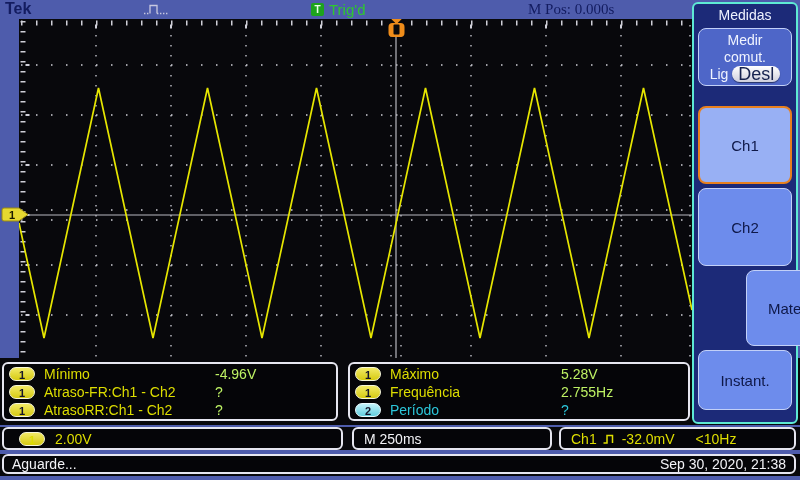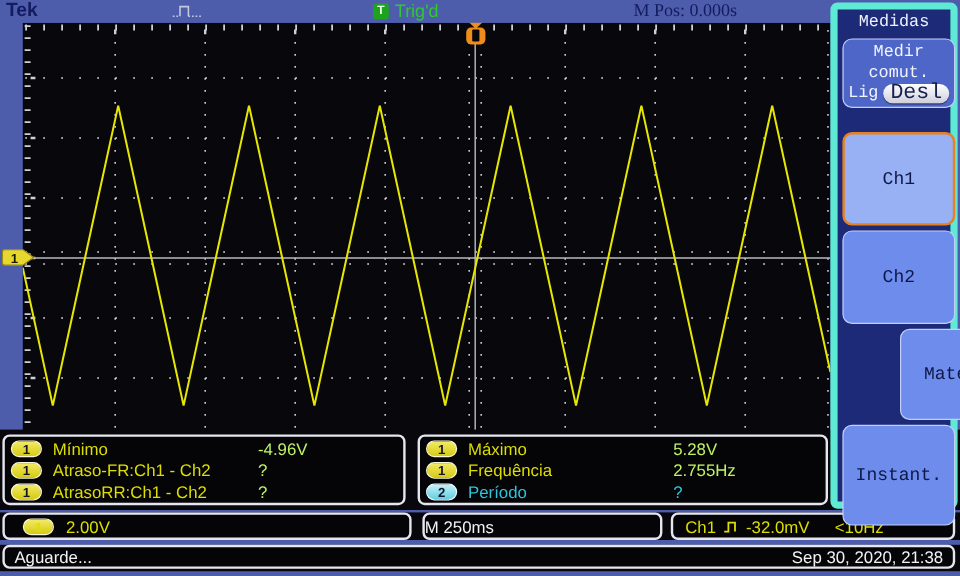--- a/index.html
+++ b/index.html
@@ -17,30 +17,30 @@
   .trig-badge { position:absolute; left:311px; top:3px; width:13px; height:13px; background:#1da31d; color:#eaffea;
     font-size:10px; font-weight:bold; text-align:center; line-height:13px; border-radius:2px; }
   .trig-text { position:absolute; left:329px; top:1px; font-size:15px; color:#2fc82f; }
   .mpos { position:absolute; left:528px; top:1px; font-size:15px; color:#131c60;font-family:Liberation Serif, serif; }
   
   #screen { position:absolute; left:19px; top:19px; width:673px; height:343px; background:#08080c; z-index:1; }
   #trigmark { position:absolute; left:387px; top:15px; z-index:6; }
   #chmark { position:absolute; left:1px; top:206px; z-index:6; }
   
   #sidebar { position:absolute; left:692px; top:2px; width:106px; height:422px; background:#1c2a78;
-    border:6px solid #5eead4; border-radius:6px; z-index:10;font-family:Liberation Mono, monospace; }
+    border:2px solid #5eead4; border-radius:6px; z-index:10; }
   .menu-title { position:absolute; left:0; top:3px; width:100%; text-align:center; font-size:14px; color:#eef2ff; }
   .softkey { position:absolute; left:4px; width:94px; border-radius:8px; display:flex; align-items:center;
     justify-content:center; font-size:15px; color:#0e1848; border:1px solid #c2d0f8; }
   .sk-plain { background:#6d8cec; }
   .sk1 { top:24px; height:58px; background:#4e66c8; color:#f0f4ff; flex-direction:column; font-size:14px; line-height:17px; }
   .sk2 { top:102px; height:78px; background:#98b0f4; border:2px solid #e8801e; }
   .sk3 { top:184px; height:78px; }
   .sk4 { top:266px; height:76px;margin-left:48px; }
-  .sk5 { top:346px; height:84px; }
+  .sk5 { top:346px; height:60px; }
   .ligdesl { display:flex; align-items:center; gap:4px; }
   .desl-pill { background:linear-gradient(#ffffff,#cfcfdc); color:#16224e; border-radius:8px; padding:0 6px;
     font-size:18px; line-height:16px; box-shadow:0 1px 1px rgba(0,0,0,.5); }
   
   #bottom { position:absolute; left:0; top:358px; width:800px; height:118px; background:#08080c; z-index:5; }
   .mbox { position:absolute; top:4px; height:59px; background:#050508; border:2px solid #e6e6f0; border-radius:6px; padding-top:1px; }
   #mbox-left { left:2px; width:336px; }
   #mbox-right { left:348px; width:342px; }
   .mrow { display:flex; align-items:center; height:18px; padding-left:5px; font-size:14px; }
   .mlabel { margin-left:9px; width:171px; color:#dede00; }
@@ -49,21 +49,21 @@
   .badge { width:26px; height:14px; border-radius:8px; background:linear-gradient(#f2ea66,#d6ca12);
     color:#15152a; font-size:11px; font-weight:bold; text-align:center; line-height:14px;
     border:1px solid #f6f6d8; flex:0 0 26px; }
   .badge.b-cyan { background:linear-gradient(#c2f2fa,#62ced e0); background:linear-gradient(#c2f2fa,#62cede);
     border-color:#eafcff; }
   .sep { position:absolute; left:0; width:800px; background:#4e5cac; }
   .sbox { position:absolute; top:69px; height:23px; background:#050508; border:2px solid #e6e6f0;
     border-radius:6px; display:flex; align-items:center; font-size:14px; }
   #sbox-scale { left:2px; width:341px; padding-left:5px; }
   #sbox-scale span { margin-left:10px; color:#dede00; }
-  #sbox-time { left:352px; width:200px; color:#f2f2f6; }
+  #sbox-time { left:352px; width:200px; padding-left:10px; color:#f2f2f6; }
   #sbox-trig { left:559px; width:237px; padding-left:10px; color:#dede00; gap:5px; }
   #sbox-trig .coupling { margin-left:16px; }
   #msgbox { position:absolute; left:2px; top:96px; width:794px; height:20px; background:#050508;
     border:2px solid #e6e6f0; border-radius:6px; display:flex; align-items:center;
     justify-content:space-between; padding:0 8px; color:#f2f2f6; font-size:14px; }
 </style>
 </head>
 <body>
 
 <div id="topbar">

